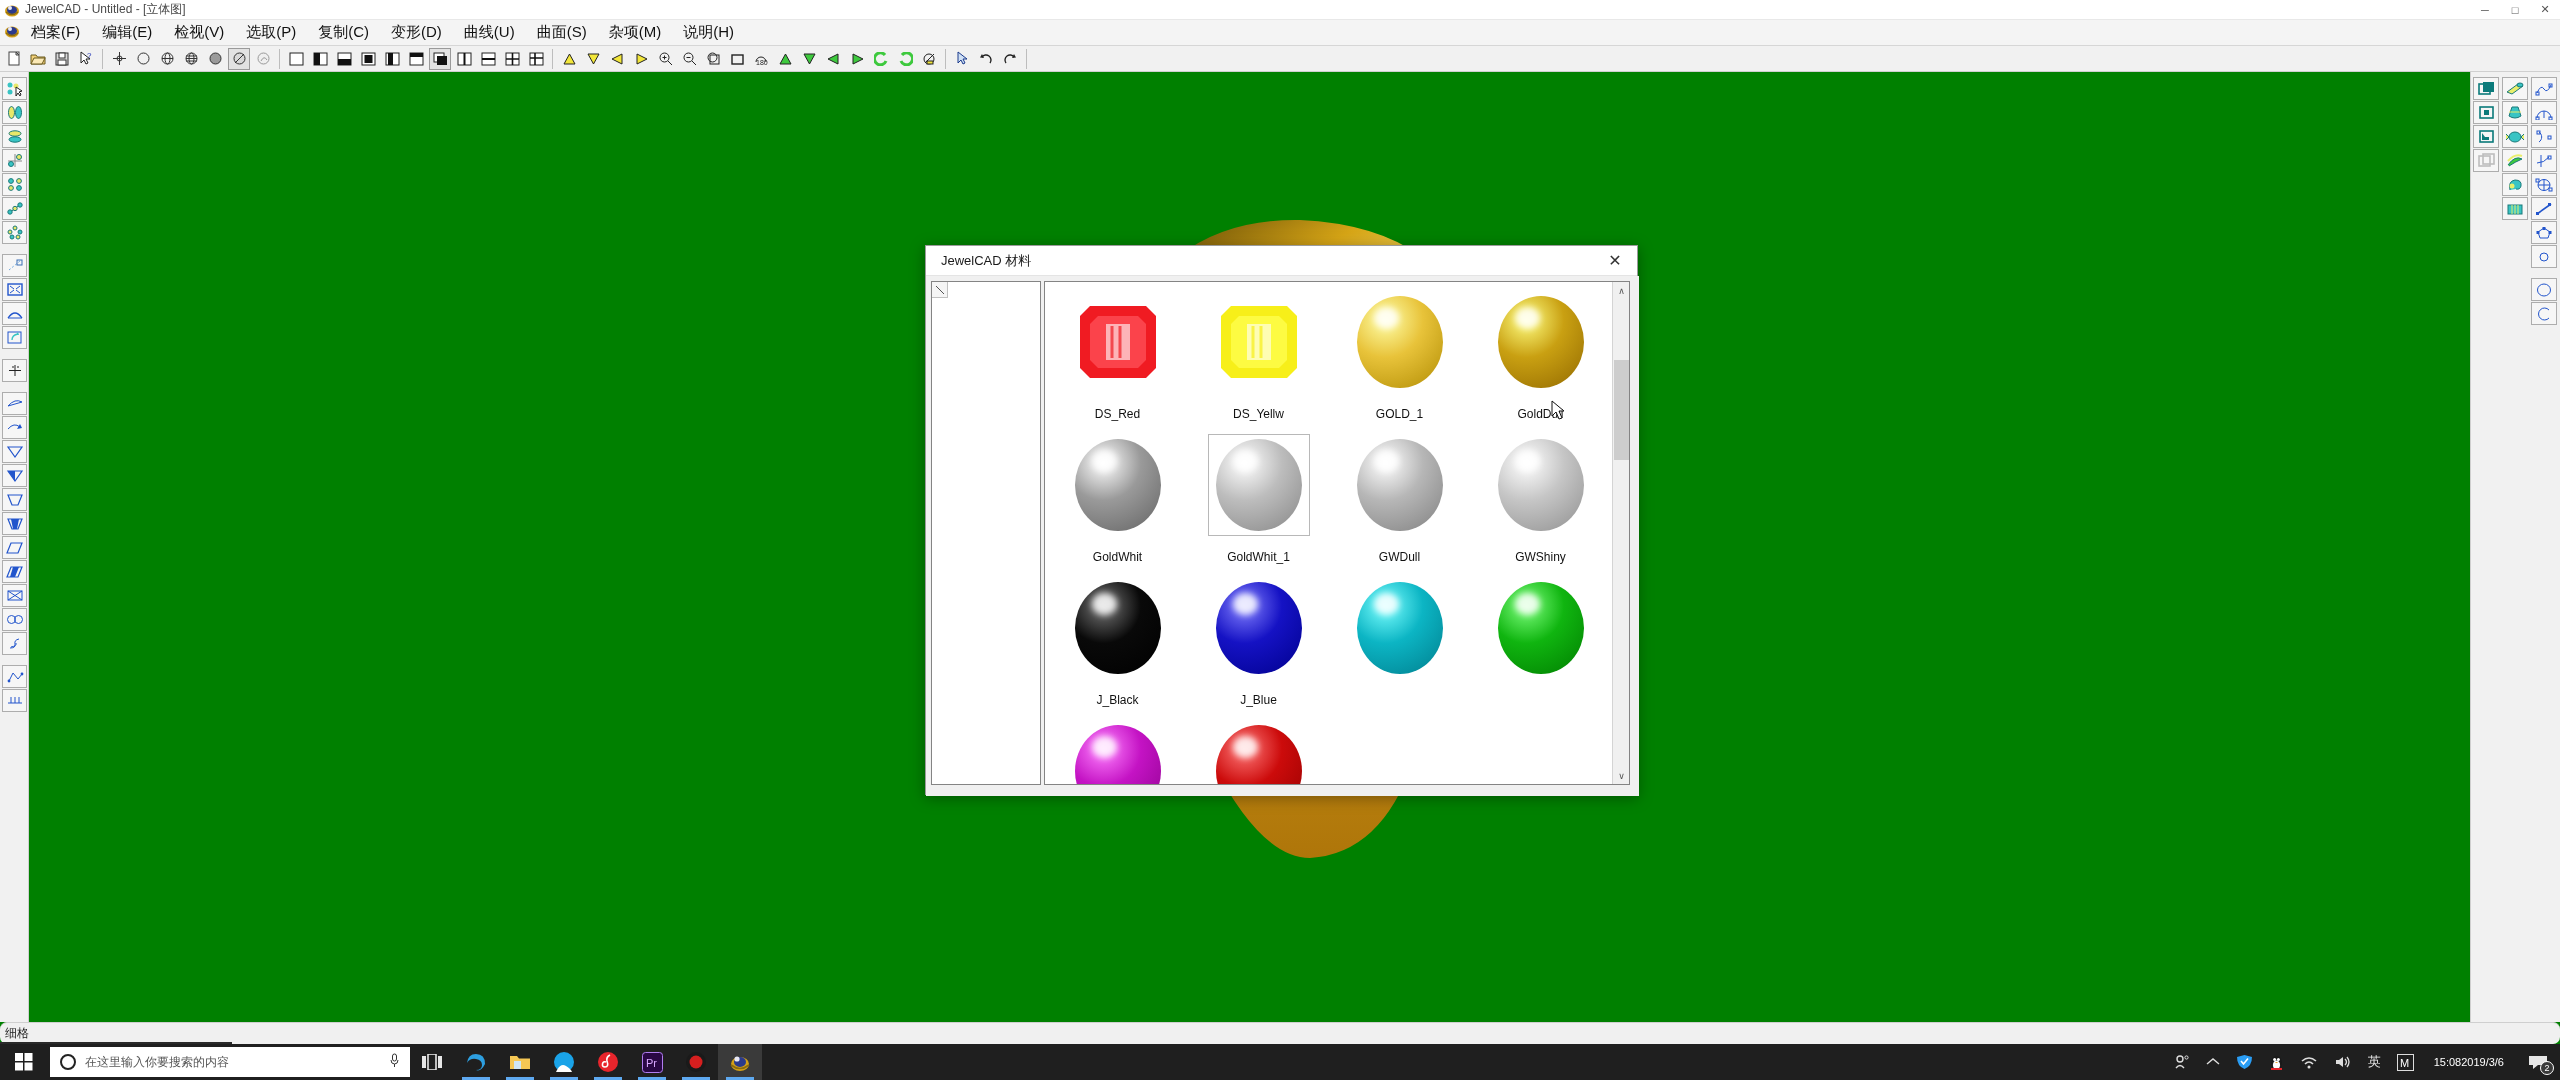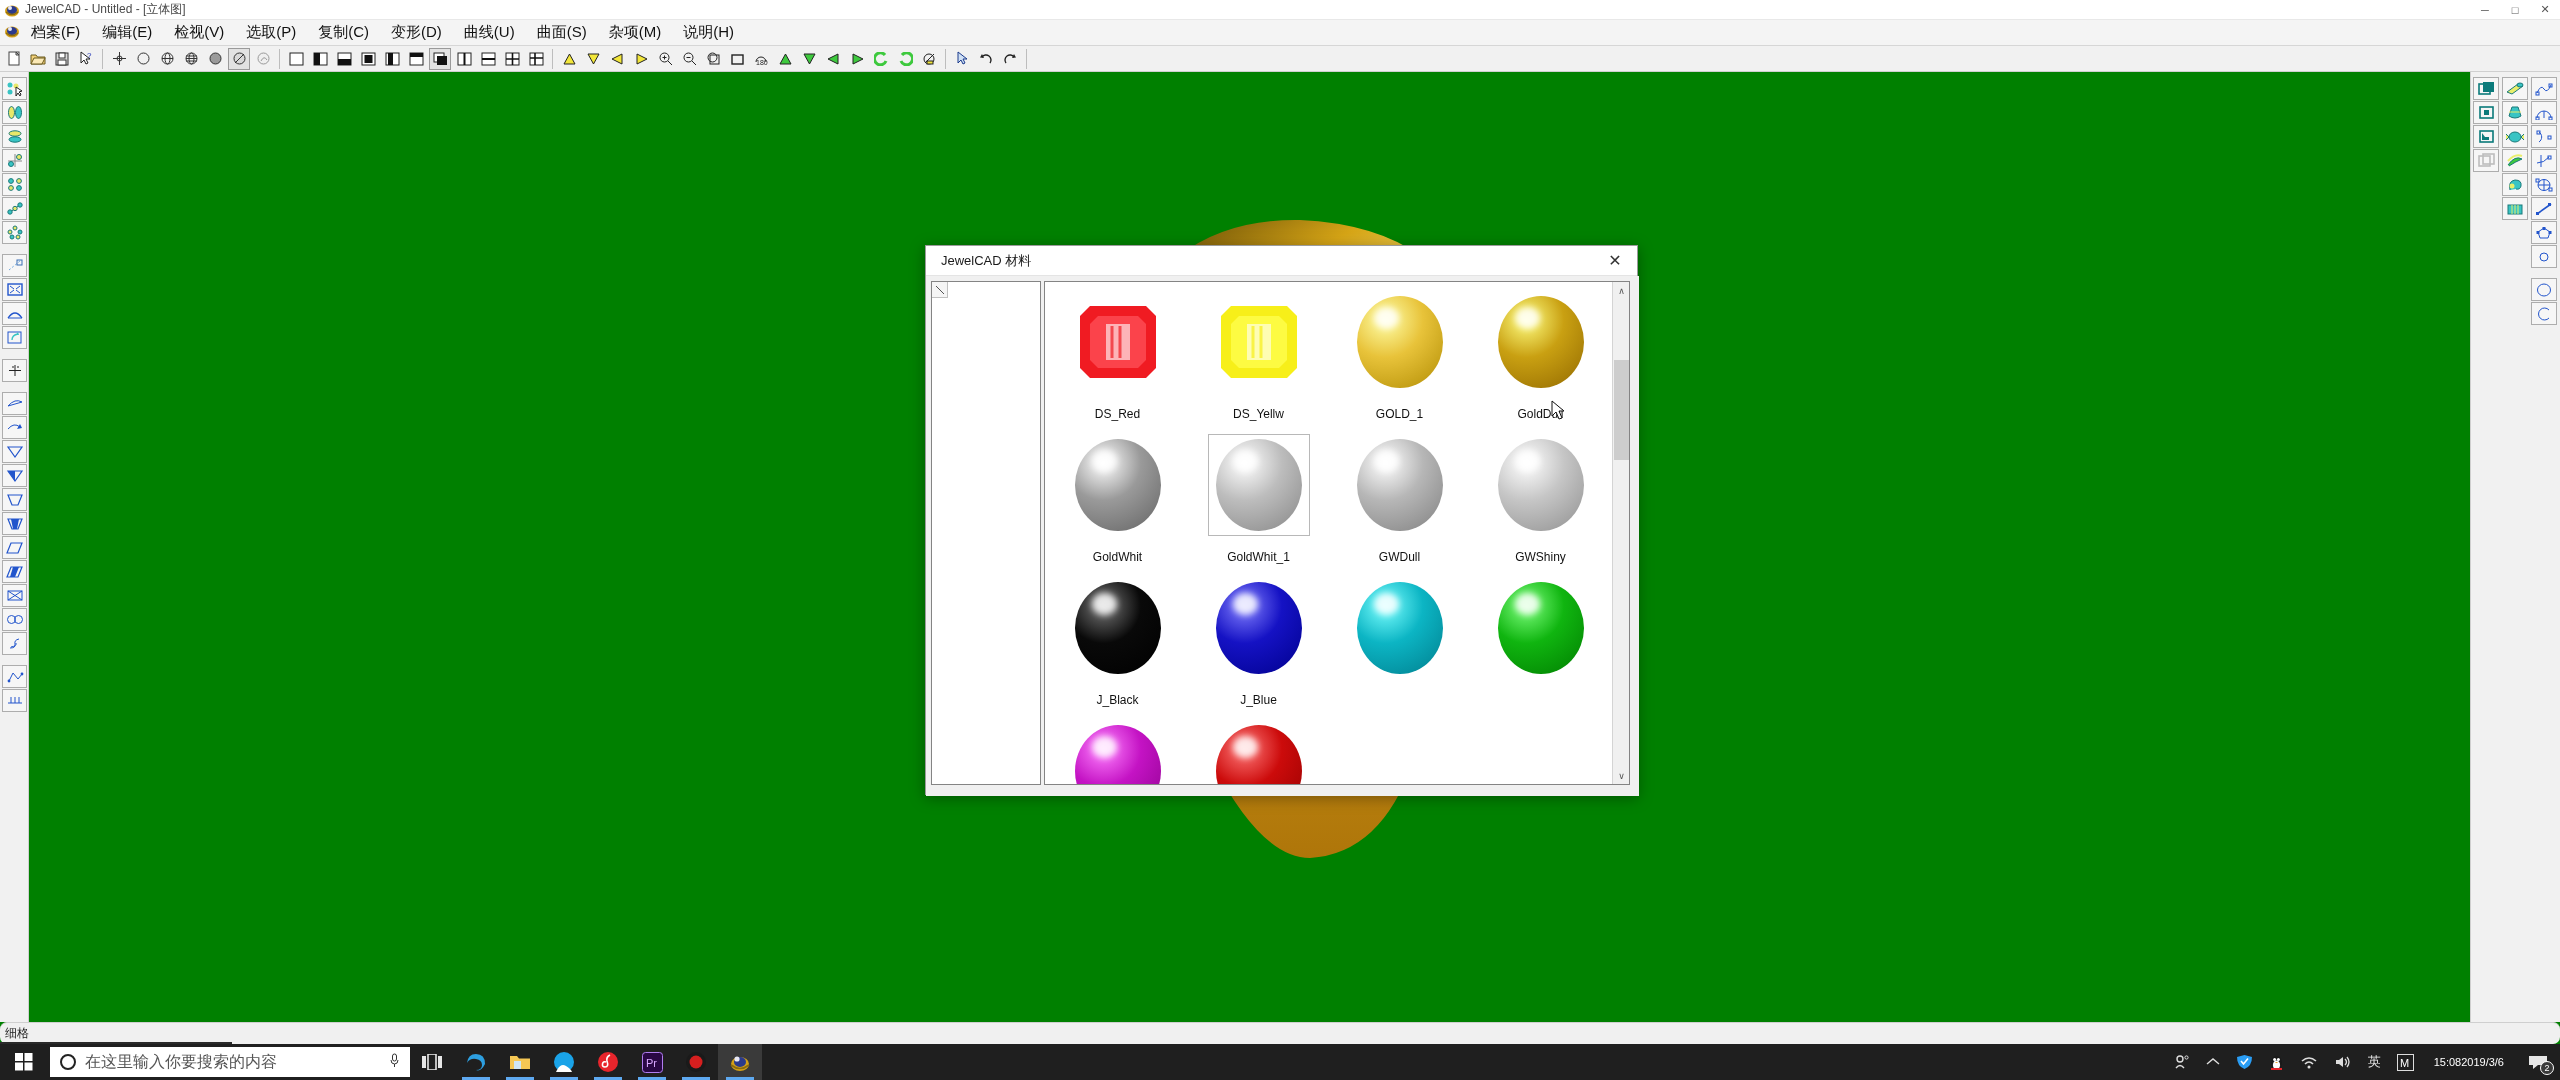--- a/index.html
+++ b/index.html
@@ -211,21 +211,21 @@
     justify-content: center;
   }
   .search-box {
     width: 360px; height: 30px; background: #ffffff; margin-left: 2px;
     display: flex; align-items: center; border-radius: 0;
   }
   .search-box .circ {
     width: 16px; height: 16px; border: 2px solid #222;
     border-radius: 50%; margin: 0 9px 0 10px; flex: none;
   }
-  .search-box .ph { font-size: 16px; color: #555; flex: 1; }
+  .search-box .ph { font-size: 12px; color: #555; flex: 1; }
   .search-box .mic { margin-right: 10px; font-size: 13px; color: #333; }
   .tb-icon {
     width: 44px; height: 36px; display: flex; align-items: center;
     justify-content: center; position: relative;
   }
   .tb-icon.active { background: #3a3a3a; }
   .tb-icon .runbar {
     position: absolute; bottom: 0; left: 8px; width: 28px; height: 3px;
     background: #5ea9f0;
   }

